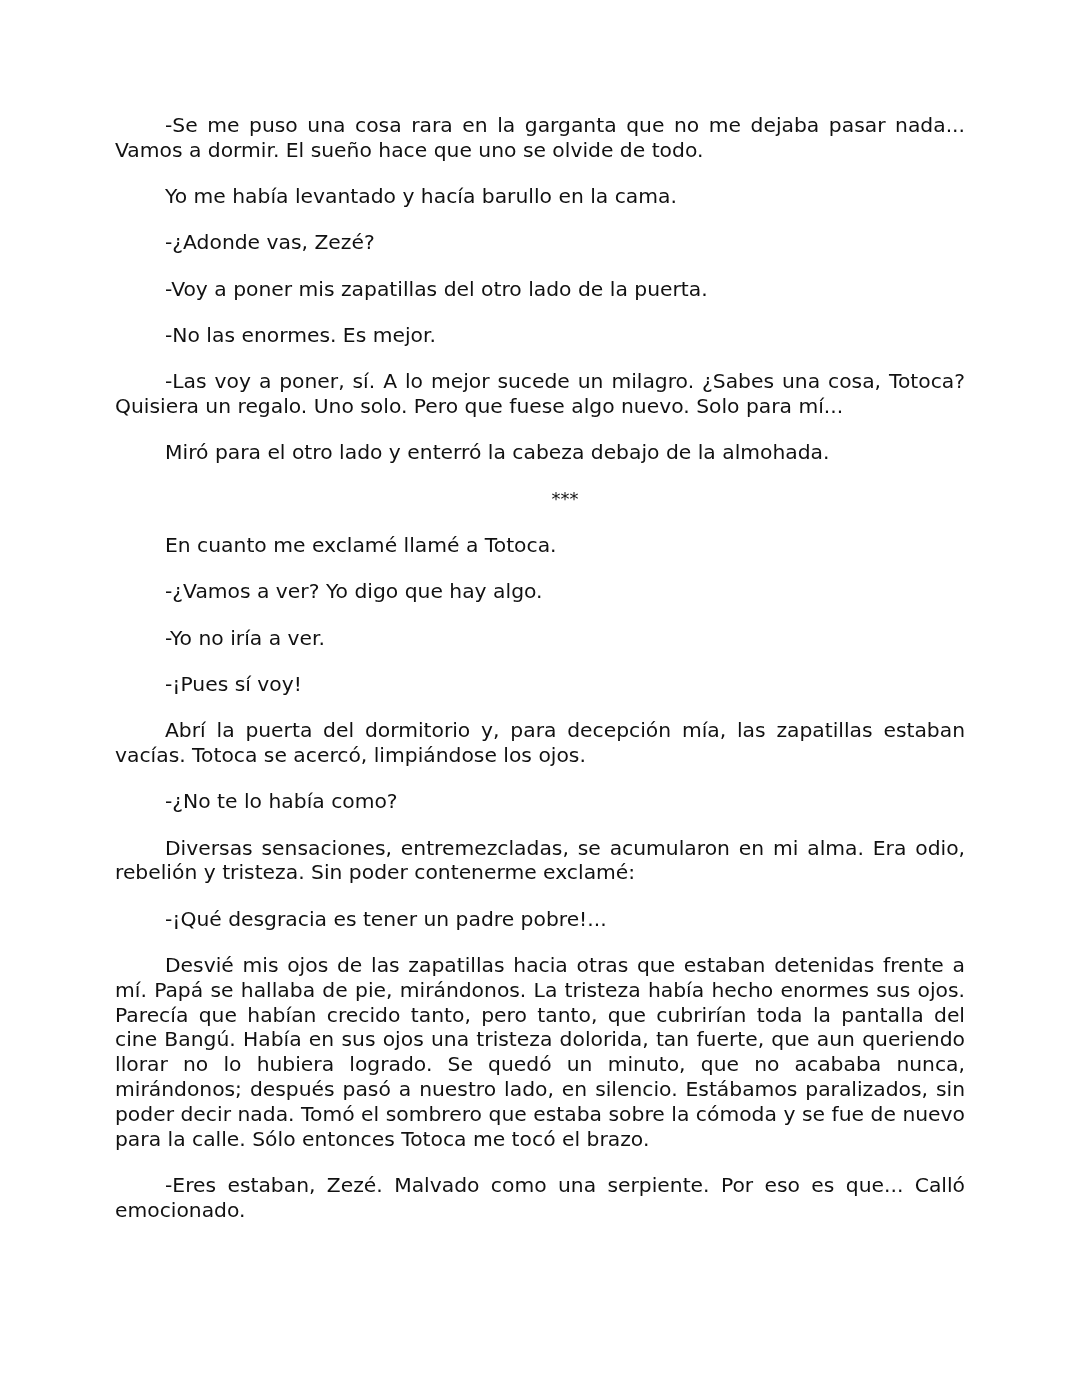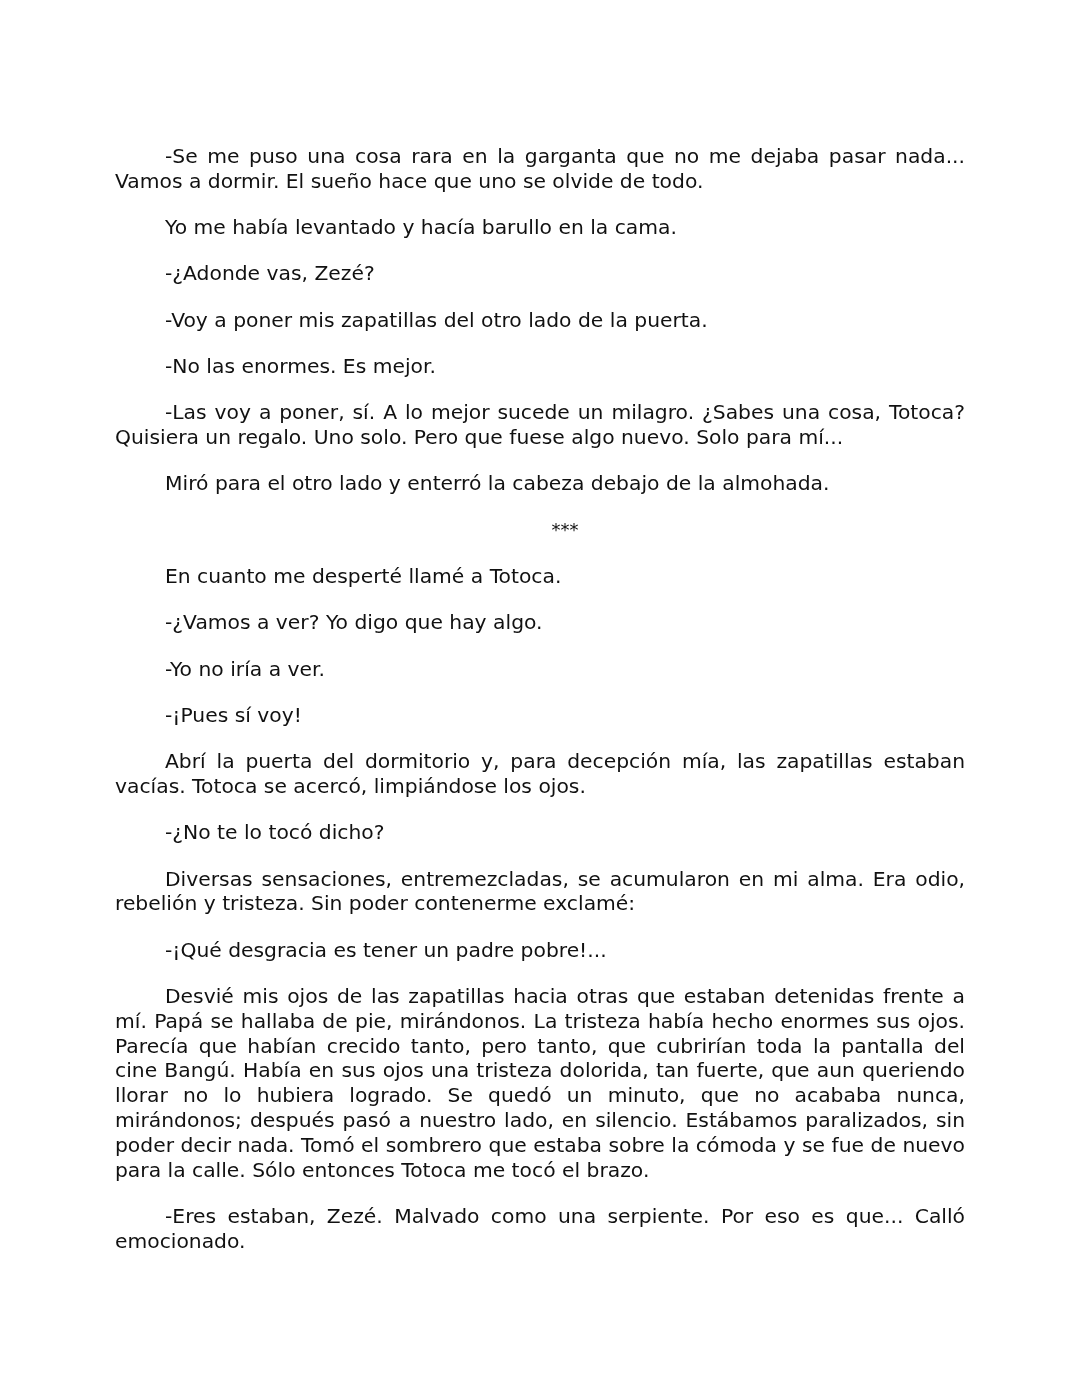--- a/index.html
+++ b/index.html
@@ -1,38 +1,38 @@
 <!DOCTYPE html>
 <html><head>
 <meta charset="utf-8">
 <style>
   html, body { margin: 0; padding: 0; background: #ffffff; }
   body { width: 1080px; height: 1397px; position: relative; overflow: hidden; }
   .page {
     position: absolute; left: 115px; top: 113px; width: 850px;
-    font-family: "DejaVu Sans", sans-serif; font-size: 20.3px; line-height: 24.8px; color: #111; margin-top: 31px;
+    font-family: "DejaVu Sans", sans-serif; font-size: 20.3px; line-height: 24.8px; color: #111;
   }
   .p { text-align: justify; text-indent: 50px; margin: 0 0 21.5px 0; }
   .sep { text-align: center; margin: 0 0 21.5px 0; padding-left: 50px; font-size: 18px; }
 </style>
 </head>
 <body>
 
 <div class="page">
   <p class="p">-Se me puso una cosa rara en la garganta que no me dejaba pasar nada... Vamos a dormir. El sueño hace que uno se olvide de todo.</p>
   <p class="p">Yo me había levantado y hacía barullo en la cama.</p>
   <p class="p">-¿Adonde vas, Zezé?</p>
   <p class="p">-Voy a poner mis zapatillas del otro lado de la puerta.</p>
   <p class="p">-No las enormes. Es mejor.</p>
   <p class="p">-Las voy a poner, sí. A lo mejor sucede un milagro. ¿Sabes una cosa, Totoca? Quisiera un regalo. Uno solo. Pero que fuese algo nuevo. Solo para mí...</p>
   <p class="p">Miró para el otro lado y enterró la cabeza debajo de la almohada.</p>
   <p class="sep">***</p>
-  <p class="p">En cuanto me desperté llamé a Totoca.</p>
+  <p class="p">En cuanto me exclamé llamé a Totoca.</p>
   <p class="p">-¿Vamos a ver? Yo digo que hay algo.</p>
   <p class="p">-Yo no iría a ver.</p>
   <p class="p">-¡Pues sí voy!</p>
   <p class="p">Abrí la puerta del dormitorio y, para decepción mía, las zapatillas estaban vacías. Totoca se acercó, limpiándose los ojos.</p>
-  <p class="p">-¿No te lo tocó dicho?</p>
+  <p class="p">-¿No te lo había como?</p>
   <p class="p">Diversas sensaciones, entremezcladas, se acumularon en mi alma. Era odio, rebelión y tristeza. Sin poder contenerme exclamé:</p>
   <p class="p">-¡Qué desgracia es tener un padre pobre!...</p>
   <p class="p">Desvié mis ojos de las zapatillas hacia otras que estaban detenidas frente a mí. Papá se hallaba de pie, mirándonos. La tristeza había hecho enormes sus ojos. Parecía que habían crecido tanto, pero tanto, que cubrirían toda la pantalla del cine Bangú. Había en sus ojos una tristeza dolorida, tan fuerte, que aun queriendo llorar no lo hubiera logrado. Se quedó un minuto, que no acababa nunca, mirándonos; después pasó a nuestro lado, en silencio. Estábamos paralizados, sin poder decir nada. Tomó el sombrero que estaba sobre la cómoda y se fue de nuevo para la calle. Sólo entonces Totoca me tocó el brazo.</p>
   <p class="p">-Eres estaban, Zezé. Malvado como una serpiente. Por eso es que... Calló emocionado.</p>
 </div>
 
 </body></html>

